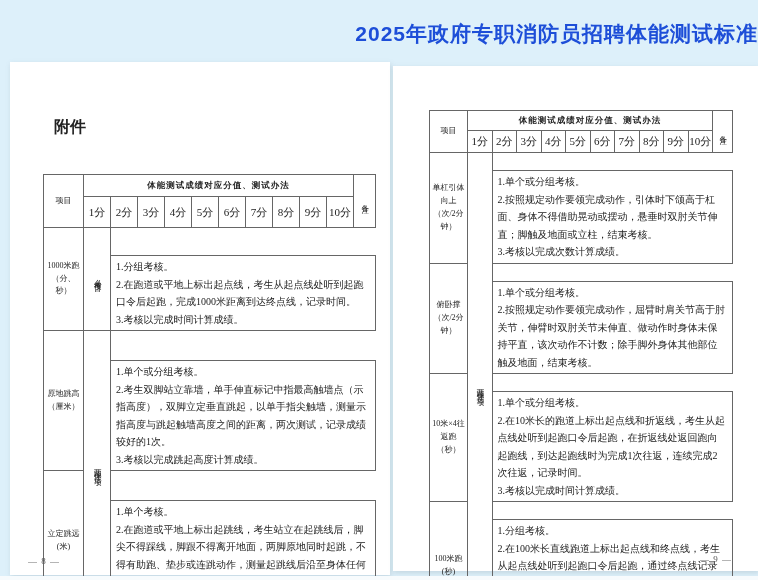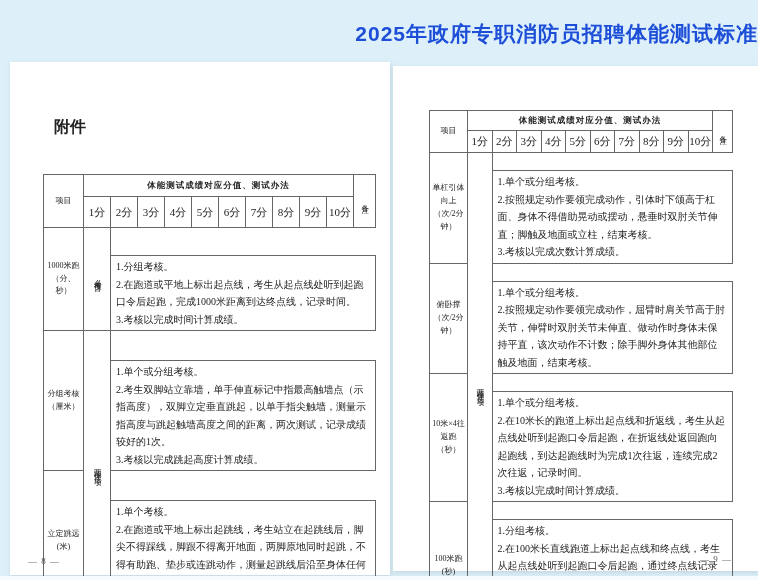--- a/index.html
+++ b/index.html
@@ -88,21 +88,21 @@
       <td rowspan="2" class="item insert-after">1000米跑（分、秒）</td>
       <td rowspan="2" class="vert"><span>必考项目</span></td>
     </tr>
     <tr style="height:56px">
           <td colspan="10" class="m">1.分组考核。
 2.在跑道或平地上标出起点线，考生从起点线处听到起跑口令后起跑，完成1000米距离到达终点线，记录时间。
 3.考核以完成时间计算成绩。</td>
         </tr>
 
     <tr style="height:30px">
-      <td rowspan="2" class="item insert-after">分组考核（厘米）</td>
+      <td rowspan="2" class="item insert-after">原地跳高（厘米）</td>
       <td rowspan="4" class="vert"><span>两项任选一项</span></td>
     </tr>
     <tr style="height:74px">
           <td colspan="10" class="m">1.单个或分组考核。
 2.考生双脚站立靠墙，单手伸直标记中指最高触墙点（示指高度），双脚立定垂直跳起，以单手指尖触墙，测量示指高度与跳起触墙高度之间的距离，两次测试，记录成绩较好的1次。
 3.考核以完成跳起高度计算成绩。</td>
         </tr>
 
     <tr style="height:30px">
       <td rowspan="2" class="item insert-after">立定跳远(米)</td>

